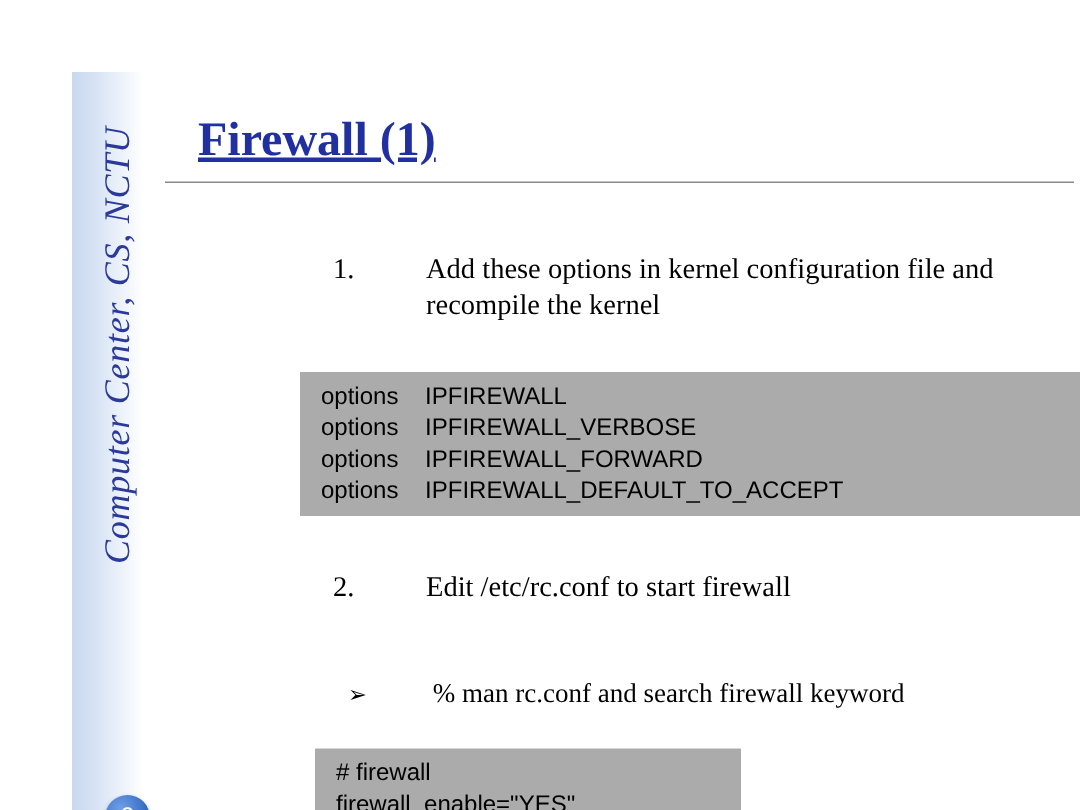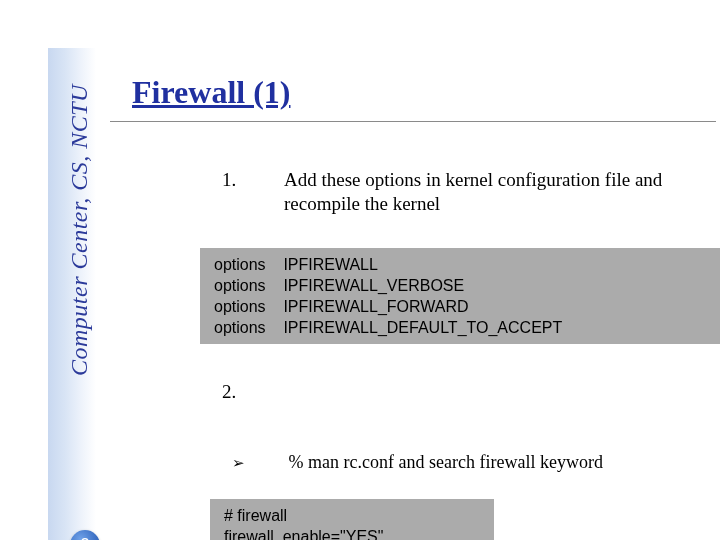--- a/index.html
+++ b/index.html
@@ -149,20 +149,21 @@
   </div>
 
   <div class="code-block">options    IPFIREWALL
 options    IPFIREWALL_VERBOSE
 options    IPFIREWALL_FORWARD
 options    IPFIREWALL_DEFAULT_TO_ACCEPT</div>
 
   <div class="ol-body">
     <div class="ol-item">
       <span class="ol-num">2.</span>
+      <span>Edit /etc/rc.conf to start firewall</span>
     </div>
   </div>
 
   <div class="sub-bullet">
     <span class="tri-icon">➢</span>
     <span>% man rc.conf and search firewall keyword</span>
   </div>
 
   <div class="code-block code-block-2"># firewall
 firewall_enable="YES"

